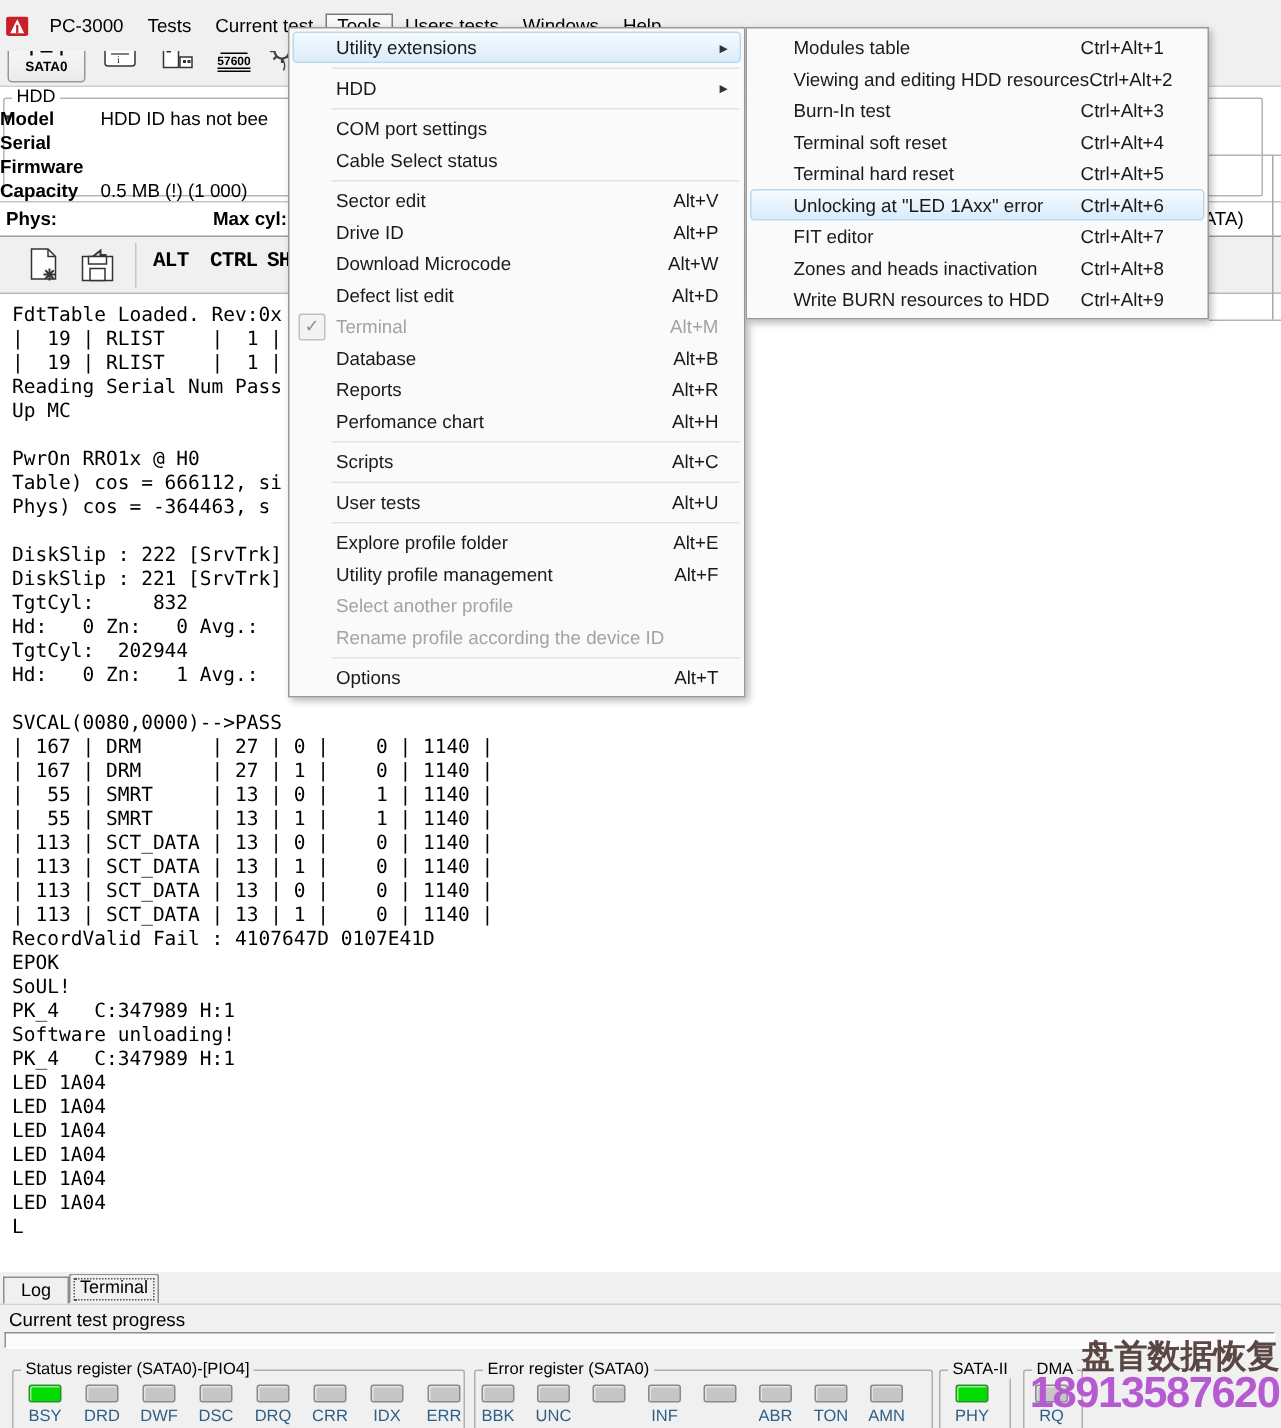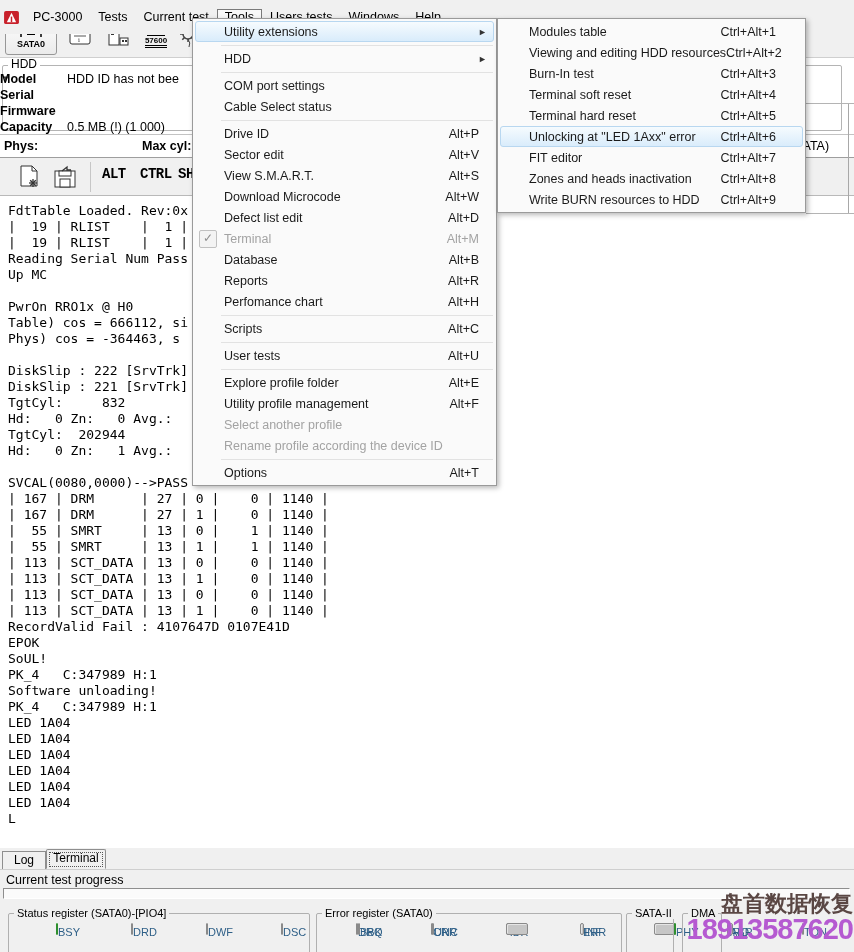--- a/index.html
+++ b/index.html
@@ -56,21 +56,21 @@
   
   .progress-sec{position:absolute;left:0;top:870px;width:854px;height:34px;background:#f0f0f0;font-size:12.5px;z-index:3;}
   .progress-label{position:absolute;left:6px;top:3px;}
   .progress-bar{position:absolute;left:3px;top:18px;width:847px;height:11px;background:#fbfbfb;box-sizing:border-box;
                 border:1px solid;border-color:#8e8e8e #ffffff #ffffff #8e8e8e;}
   
   .registers{position:absolute;left:0;top:904px;width:854px;height:48px;background:#f0f0f0;z-index:3;}
   .group{position:absolute;top:9px;height:42px;border:1px solid #b0b0b0;border-radius:2px;box-sizing:border-box;}
   .group-title{position:absolute;top:-7px;left:5px;background:#f0f0f0;padding:0 3px;font-size:11px;line-height:12px;white-space:nowrap;}
   .led-row{position:absolute;top:9px;display:flex;}
-  .led-cell{display:flex;flex-direction:row;width:22px;margin-left:37px;}
+  .led-cell{display:flex;flex-direction:column;align-items:center;width:22px;}
   .led{width:22px;height:12px;background:#c6c6c6;border:1px solid #8a8a8a;border-radius:2px;box-sizing:border-box;
        box-shadow:inset 1px 1px 0 rgba(255,255,255,.55);}
   .led.on{background:#00dc00;border-color:#2f8f2f;}
   .led-label{font-size:11px;color:#2e5f87;margin-top:3px;white-space:nowrap;}
   .g-status{left:8px;width:302px;}   .g-status .led-row{left:10px;gap:16px;}
   .g-error{left:316px;width:306px;}  .g-error .led-row{left:4px;gap:15px;}
   .g-sata{left:626px;width:48px;}    .g-sata .led-row{left:10px;}
   .g-dma{left:682px;width:40px;}     .g-dma .led-row{left:7px;}
   
   .watermark{position:absolute;right:1px;top:893px;z-index:40;text-align:right;line-height:1;pointer-events:none;}
@@ -398,32 +398,27 @@
       <span class="gutter"></span>
       <span class="mlabel">COM port settings</span>
     </div>
     <div class="menu-item">
       <span class="gutter"></span>
       <span class="mlabel">Cable Select status</span>
     </div>
     <div class="menu-sep"></div>
     <div class="menu-item">
       <span class="gutter"></span>
+      <span class="mlabel">Sector edit</span>
+      <span class="shortcut">Alt+V</span>
+    </div>
+    <div class="menu-item">
+      <span class="gutter"></span>
       <span class="mlabel">Drive ID</span>
       <span class="shortcut">Alt+P</span>
-    </div>
-    <div class="menu-item">
-      <span class="gutter"></span>
-      <span class="mlabel">Sector edit</span>
-      <span class="shortcut">Alt+V</span>
-    </div>
-    <div class="menu-item">
-      <span class="gutter"></span>
-      <span class="mlabel">View S.M.A.R.T.</span>
-      <span class="shortcut">Alt+S</span>
     </div>
     <div class="menu-item">
       <span class="gutter"></span>
       <span class="mlabel">Download Microcode</span>
       <span class="shortcut">Alt+W</span>
     </div>
     <div class="menu-item">
       <span class="gutter"></span>
       <span class="mlabel">Defect list edit</span>
       <span class="shortcut">Alt+D</span>

